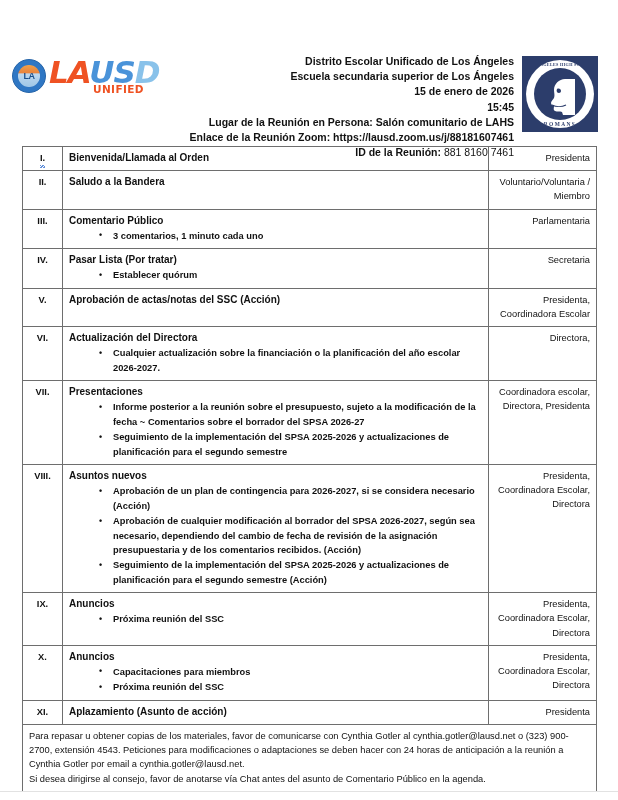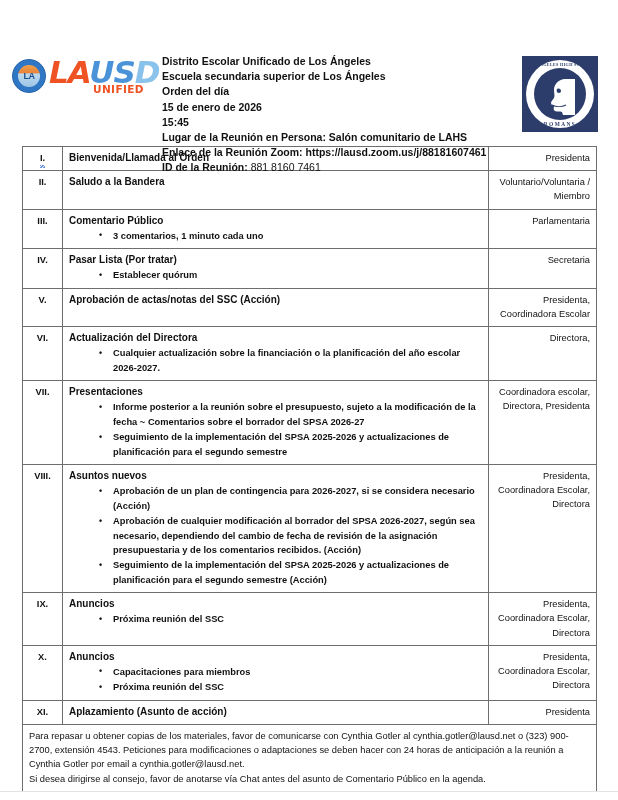--- a/index.html
+++ b/index.html
@@ -88,21 +88,21 @@
     color: #ef5223;
     letter-spacing: 0.4px;
     margin-top: -2px;
     display: block;
     font-family: "DejaVu Sans", sans-serif;
     margin-left: 44px;
   }
 
   .header-center {
     flex: 1 1 auto;
-    text-align: left;
+    text-align: right;
     padding-top: 2px;
   }
   .header-center .hline {
     font-size: 10.5px;
     font-weight: 700;
     line-height: 15.2px;
     color: #111;
     white-space: nowrap;
   }
   .header-center .hline .reg {
@@ -257,21 +257,20 @@
             <span class="la">LA</span><span class="us">US</span><span class="d">D</span>
           </span>
           <span class="unified">UNIFIED</span>
         </div>
       </div>
     </div>
 
     <div class="header-center">
       <div class="hline">Distrito Escolar Unificado de Los Ángeles</div>
       <div class="hline">Escuela secundaria superior de Los Ángeles</div>
-      <div class="hline">Orden del día</div>
       <div class="hline">15 de enero de 2026</div>
       <div class="hline">15:45</div>
       <div class="hline">Lugar de la Reunión en Persona: Salón comunitario de LAHS</div>
       <div class="hline">Enlace de la Reunión Zoom: https://lausd.zoom.us/j/88181607461</div>
       <div class="hline">
         <span>ID de la Reunión:</span>
         <span class="reg">881 8160 7461</span>
       </div>
     </div>
 

